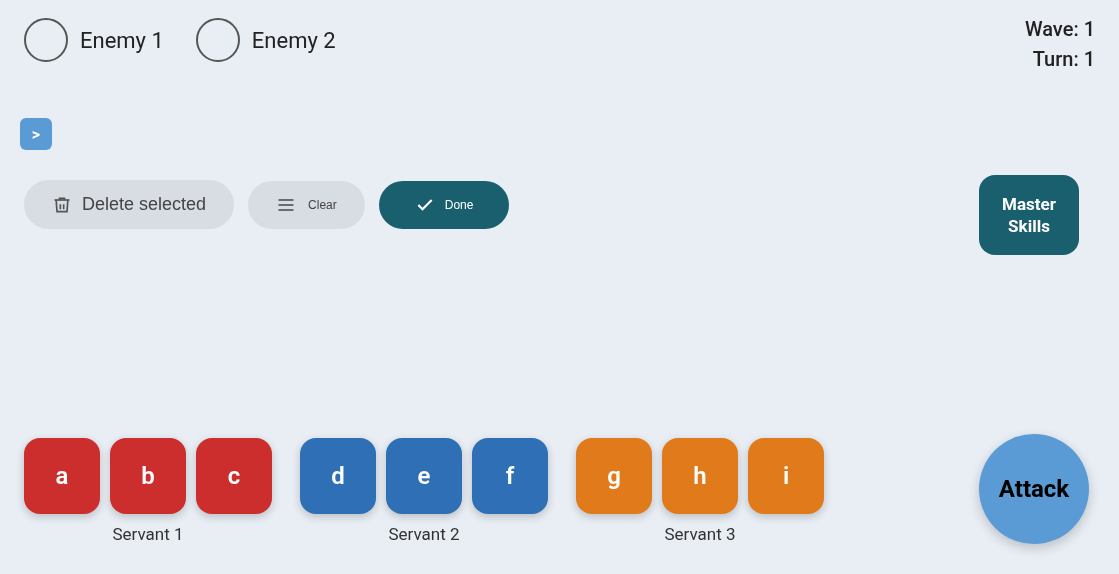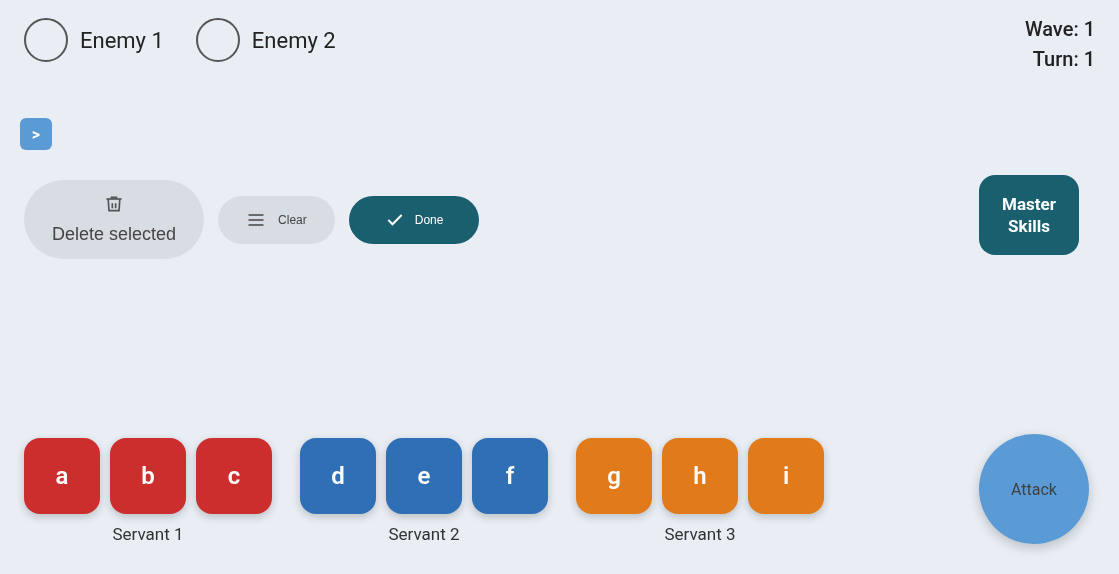--- a/index.html
+++ b/index.html
@@ -81,21 +81,20 @@
       align-items: center;
       gap: 10px;
       background: #d8dde3;
       border: none;
       border-radius: 50px;
       padding: 14px 28px;
       font-size: 18px;
       color: #444;
       cursor: pointer;
       font-weight: 400;
-      flex-direction: column;
     }
     .btn-delete svg { width: 20px; height: 20px; }
     .btn-clear {
       display: flex;
       align-items: center;
       gap: 12px;
       background: #d8dde3;
       border: none;
       border-radius: 50px;
       padding: 14px 28px;
@@ -194,23 +193,23 @@
       position: absolute;
       bottom: 30px;
       right: 30px;
       width: 110px;
       height: 110px;
       background: #5b9bd5;
       border-radius: 50%;
       display: flex;
       align-items: center;
       justify-content: center;
-      color: #404040;
-      font-size: 16px;
-      font-weight: 400;
+      color: #000000;
+      font-size: 24px;
+      font-weight: 700;
       cursor: pointer;
       box-shadow: 0 4px 12px rgba(0,0,0,0.2);
     }
   </style>
 </head>
 <body>
 
 <div class="top-bar">
   <div class="enemy-item">
     <div class="enemy-circle"></div>

